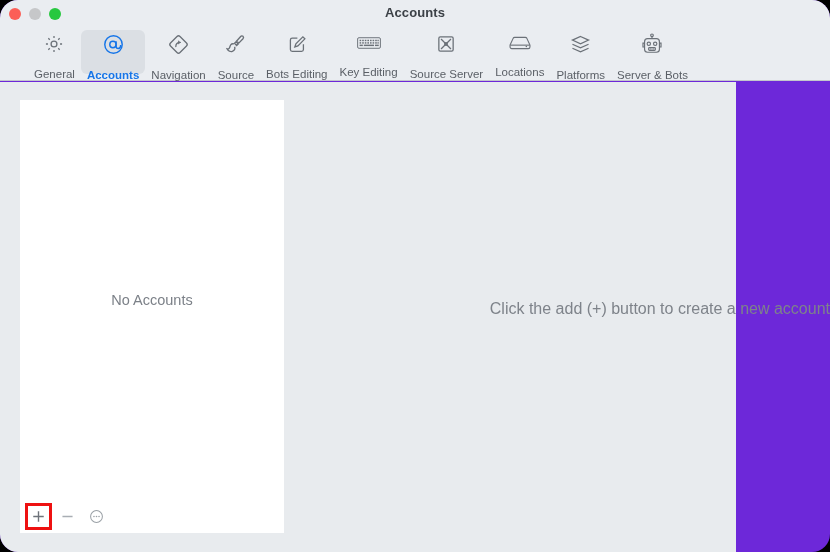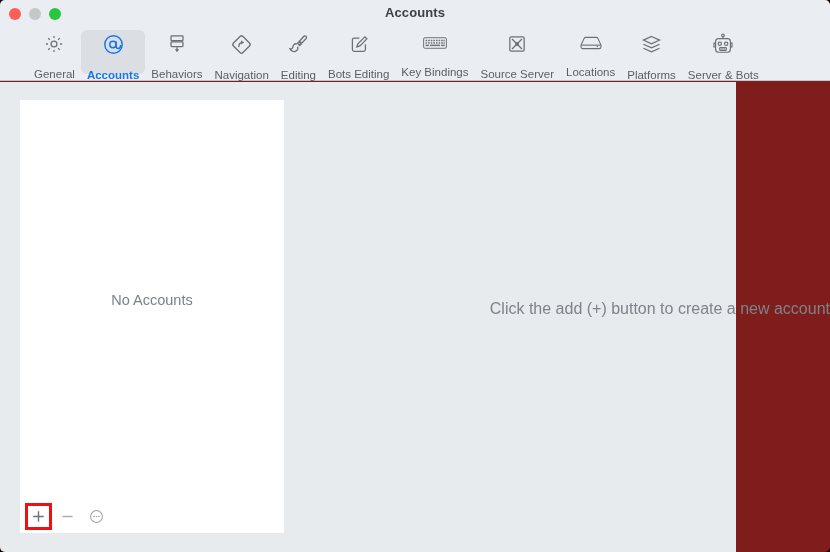--- a/index.html
+++ b/index.html
@@ -6,22 +6,22 @@
   html, body {
     width: 830px; height: 552px;
     background: #000;
     font-family: "Liberation Sans", sans-serif;
     overflow: hidden;
   }
   #window {
     position: absolute;
     left: 0; top: 0;
     width: 830px; height: 552px;
-    background: #7f1d1d;
-    border-radius: 5px;
+    background: #6d28d9;
+    border-radius: 18px;
     overflow: hidden;
   }
 
   
   #titlebar {
     position: absolute; left: 0; top: 0;
     width: 830px; height: 28px;
     background: #eaedf1;
   }
   #traffic {
@@ -159,52 +159,41 @@
       <span class="ticon">
         <svg width="23" height="23" viewBox="0 0 24 24" fill="none" stroke="currentColor" stroke-width="1.5">
           <circle cx="12" cy="12" r="9.1"></circle>
           <circle cx="11.4" cy="12" r="3.3"></circle>
           <path d="M14.7 8.7v5.1c0 1.6 1 2.4 2.2 2.4 1.6 0 2.6-1.4 2.6-3.6"></path>
         </svg>
       </span>
       <span class="tlabel">Accounts</span>
     </div>
 
-    <div class="tab">
-      <span class="ticon">
-        <svg width="22" height="22" viewBox="0 0 24 24" fill="none" stroke="currentColor" stroke-width="1.4">
-          <rect x="5.5" y="3.2" width="13" height="5.2" rx="0.8"></rect>
-          <rect x="5.5" y="9.6" width="13" height="5.2" rx="0.8"></rect>
-          <path d="M12 15.6v3.2"></path>
-          <path d="M9.6 17.6L12 21l2.4-3.4z" fill="currentColor" stroke="none"></path>
-        </svg>
-      </span>
-      <span class="tlabel">Behaviors</span>
-    </div>
 
     <div class="tab">
       <span class="ticon">
         <svg width="23" height="23" viewBox="0 0 24 24" fill="none" stroke="currentColor" stroke-width="1.4">
           <rect x="5" y="5" width="14" height="14" rx="2.2" transform="rotate(45 12 12)"></rect>
           <path d="M9.2 14.2c0-2.6 1.8-4.4 4.6-4.4" stroke-linecap="round"></path>
           <path d="M11.6 7.6l2.6 2.2-2.6 2.2z" fill="currentColor" stroke="none"></path>
         </svg>
       </span>
       <span class="tlabel">Navigation</span>
     </div>
 
     <div class="tab">
       <span class="ticon">
         <svg width="23" height="23" viewBox="0 0 24 24" fill="none" stroke="currentColor" stroke-width="1.4">
           <path d="M19.8 3.4c-.7-.7-1.7-.6-2.4.2l-4.2 4.8 2.2 2.2 4.4-4.6c.7-.8.7-1.9 0-2.6z"></path>
           <path d="M12.6 9.2l-1.6 1.6 2.2 2.2 1.6-1.6z"></path>
           <path d="M10.4 11.4c-1.2-.4-2.6 0-3.4 1-1 1.3-.7 2.6-1.6 3.6-.6.7-1.5.8-2.1.6 1 2 3.4 3.2 5.4 2.5 2-.7 3-2.8 2.4-4.7"></path>
         </svg>
       </span>
-      <span class="tlabel">Editing</span>
+      <span class="tlabel">Source</span>
     </div>
 
     <div class="tab">
       <span class="ticon">
         <svg width="22" height="22" viewBox="0 0 24 24" fill="none" stroke="currentColor" stroke-width="1.4">
           <path d="M19 12.4V18a2 2 0 0 1-2 2H6.8a2 2 0 0 1-2-2V7.6a2 2 0 0 1 2-2h5.6"></path>
           <path d="M9.6 15.2l1.2-3.4 7.6-7.6 2.2 2.2-7.6 7.6z"></path>
         </svg>
       </span>
       <span class="tlabel">Bots Editing</span>
@@ -230,21 +219,21 @@
             <rect x="17.2" y="9" width="2" height="1.8"></rect>
               <rect x="20.4" y="9" width="2" height="1.8"></rect>
             <rect x="23.6" y="9" width="2" height="1.8"></rect>
               <rect x="26.4" y="9" width="1.6" height="1.8"></rect>
             <rect x="4.4" y="12" width="4" height="1.8"></rect>
               <rect x="9.6" y="12" width="12.6" height="1.8"></rect>
             <rect x="23.4" y="12" width="4.6" height="1.8"></rect>
           </g>
         </svg>
       </span>
-      <span class="tlabel">Key Bindings</span>
+      <span class="tlabel">Key Editing</span>
     </div>
 
     <div class="tab">
       <span class="ticon">
         <svg width="22" height="22" viewBox="0 0 24 24" fill="none" stroke="currentColor" stroke-width="1.4">
           <rect x="4.2" y="4.2" width="15.6" height="15.6" rx="1.6"></rect>
           <path d="M6.6 6.6l10.8 10.8M17.4 6.6L6.6 17.4"></path>
           <circle cx="12" cy="12" r="2.1" fill="currentColor" stroke="none"></circle>
         </svg>
       </span>

